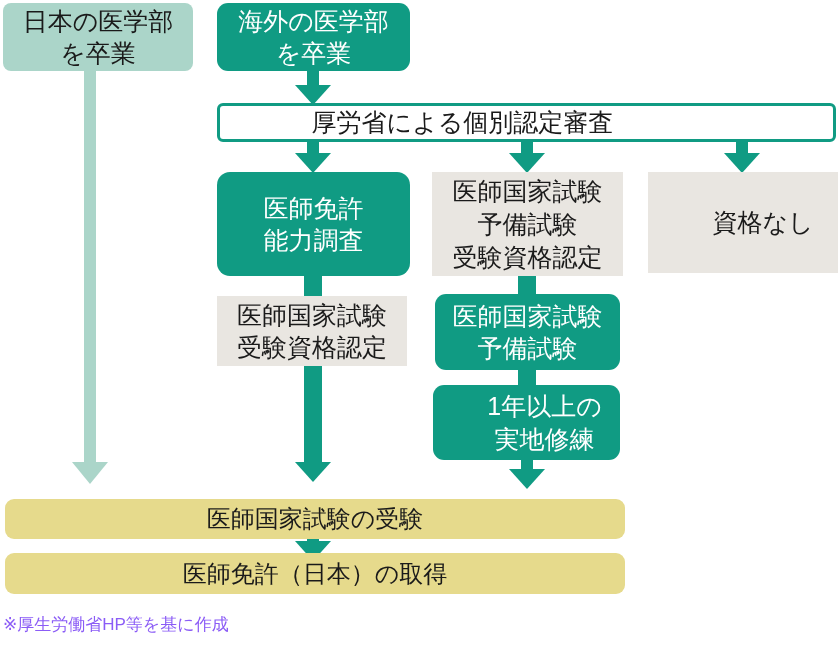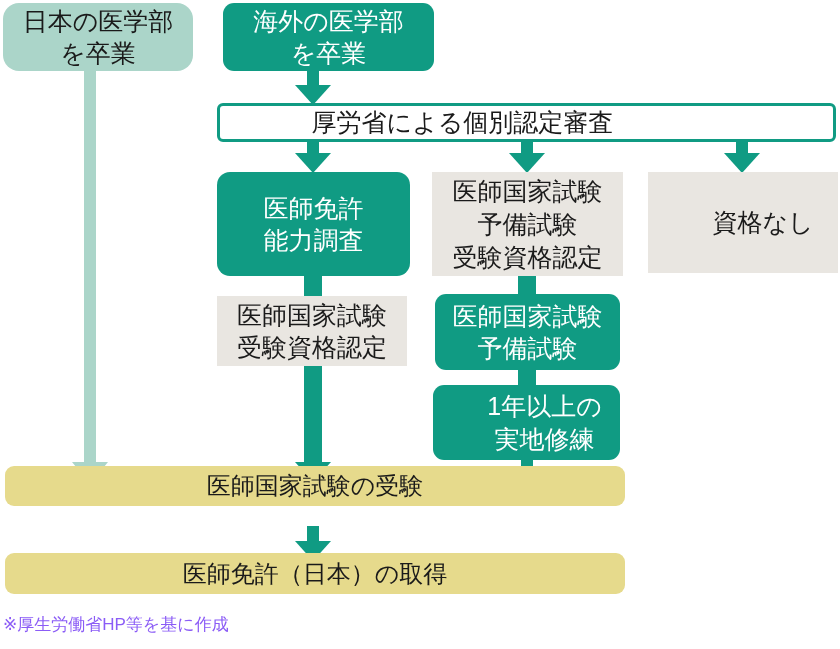--- a/index.html
+++ b/index.html
@@ -13,21 +13,21 @@
   #canvas{
     position:relative;width:840px;height:649px;background:#fff;overflow:hidden;
     font-family:"Liberation Sans","DejaVu Sans",sans-serif;color:var(--ink);
   }
   .box{
     position:absolute;display:flex;align-items:center;justify-content:center;
     text-align:center;box-sizing:border-box;
   }
   .box .lbl{white-space:pre-line;line-height:1.3;}
   .teal-box{background:var(--teal);color:#fff;border-radius:11px;}
-  .lteal-box{background:var(--light-teal);color:var(--ink);border-radius:16px;}
+  .lteal-box{background:var(--light-teal);color:var(--ink);border-radius:8px;}
   .gray-box{background:var(--gray);color:var(--ink);}
   .yellow-box{background:var(--yellow);color:var(--ink);border-radius:9px;}
   .review-box{background:#fff;border:3px solid var(--teal);}
   .fs25{font-size:25px;}
   .fs24{font-size:24px;}
   .ln{position:absolute;}
   .ln.t{background:var(--teal);}
   .ln.lt{background:var(--light-teal);}
   .hd{position:absolute;width:0;height:0;
       border-left:18px solid transparent;border-right:18px solid transparent;}
@@ -69,21 +69,21 @@
   <div class="hd t z1" style="left:509px;top:469px;"></div>
 
   <div class="ln t z1" style="left:307px;top:526px;width:12px;height:16px;"></div>
   <div class="hd t z1" style="left:295px;top:541px;"></div>
 
   <div class="box lteal-box fs25 z2" style="left:3px;top:3px;width:190px;height:68px;">
     <span class="lbl">日本の医学部
 を卒業</span>
   </div>
 
-  <div class="box teal-box fs25 z2" style="left:223px;top:3px;width:211px;height:68px;">
+  <div class="box teal-box fs25 z2" style="left:217px;top:3px;width:193px;height:68px;">
     <span class="lbl">海外の医学部
 を卒業</span>
   </div>
 
   <div class="box review-box fs25 z2" style="left:217px;top:103px;width:619px;height:39px;padding-right:128px;border-radius:6px;">
     <span class="lbl">厚労省による個別認定審査</span>
   </div>
 
   <div class="box teal-box fs25 z2" style="left:217px;top:172px;width:193px;height:104px;border-radius:13px;">
     <span class="lbl">医師免許
@@ -108,21 +108,21 @@
   <div class="box teal-box fs25 z2" style="left:435px;top:294px;width:185px;height:76px;">
     <span class="lbl">医師国家試験
 予備試験</span>
   </div>
 
   <div class="box teal-box fs25 z2" style="left:433px;top:385px;width:187px;height:75px;padding-left:36px;">
     <span class="lbl">1年以上の
 実地修練</span>
   </div>
 
-  <div class="box yellow-box fs24 z2" style="left:5px;top:466px;width:620px;height:40px;justify-content:center;">
+  <div class="box yellow-box fs24 z2" style="left:5px;top:499px;width:620px;height:40px;justify-content:center;">
     <span class="lbl">医師国家試験の受験</span>
   </div>
 
   <div class="box yellow-box fs24 z2" style="left:5px;top:553px;width:620px;height:41px;">
     <span class="lbl">医師免許（日本）の取得</span>
   </div>
 
   <div class="footnote">※厚生労働省HP等を基に作成</div>
 
 </div>

